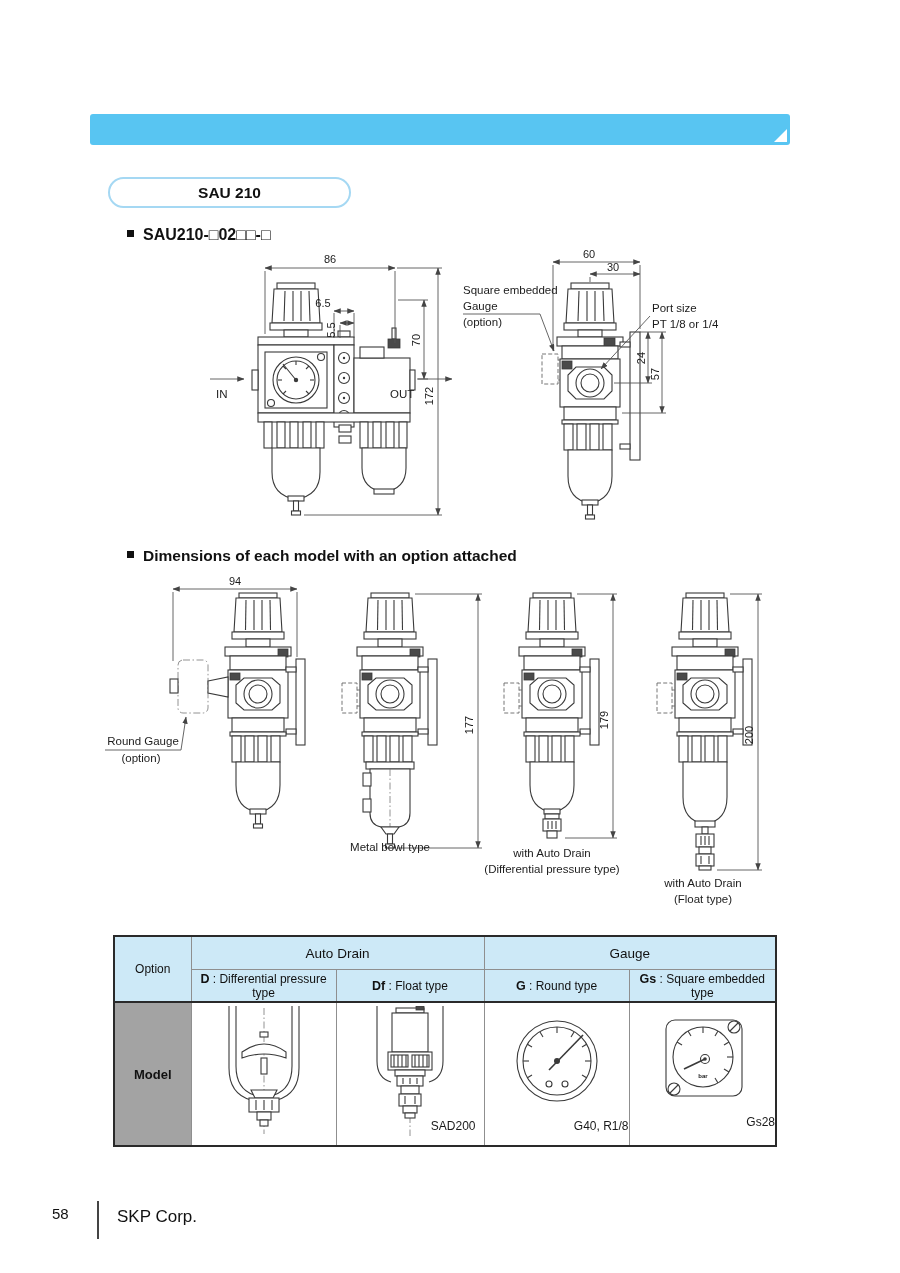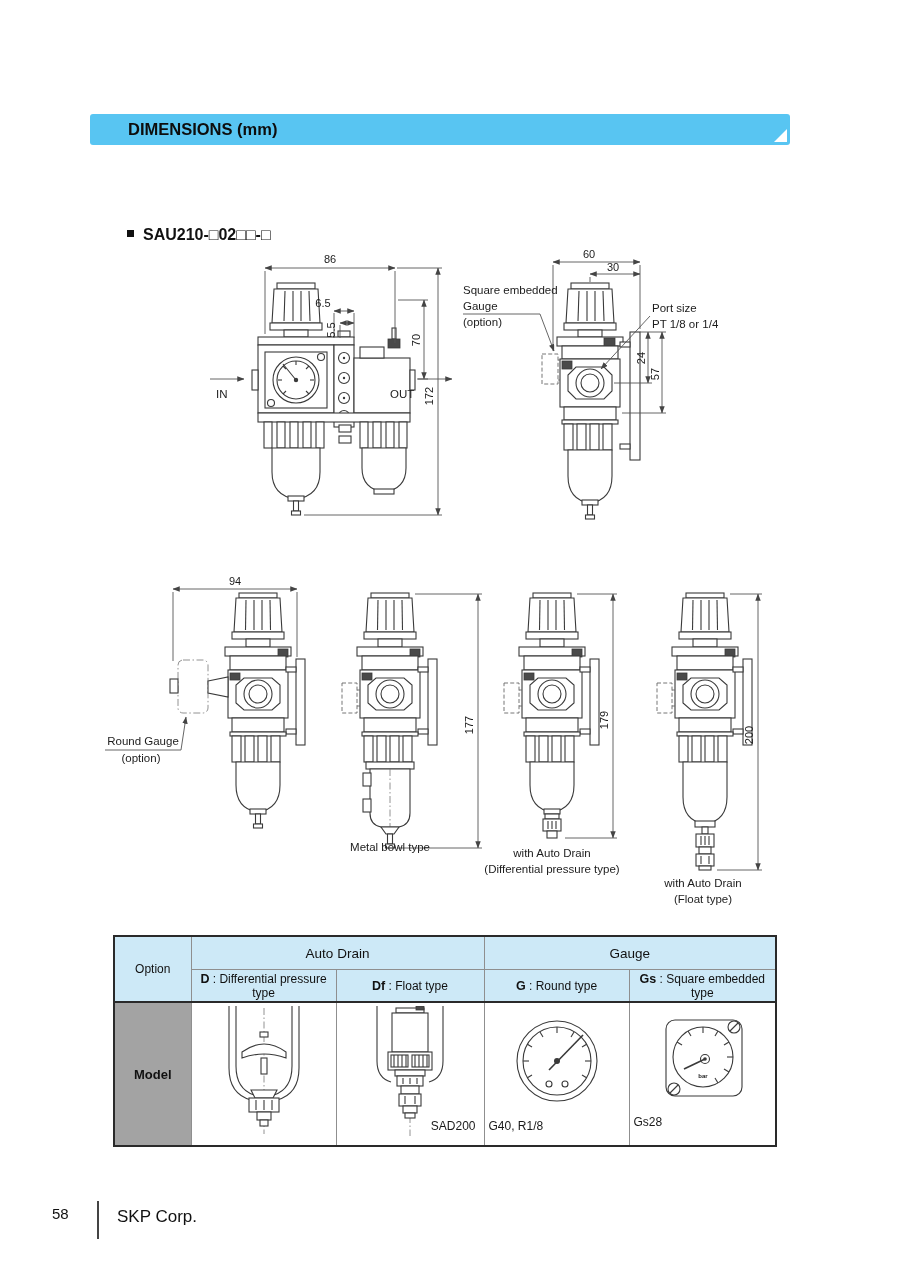--- a/index.html
+++ b/index.html
@@ -34,36 +34,36 @@
   .spec-table thead th{background:#cde9f7;font-weight:400;}
   .gh{font-size:13.5px;font-weight:700;height:32px;}
   .sh{font-size:12px;height:31px;}
   .sh b{font-size:12.5px;}
   .opt-cell{font-size:12px;font-weight:700;}
   .model-cell{height:142px;background:#fff;position:relative;text-align:center;vertical-align:middle;}
   .model-hdr{font-size:13px;font-weight:700;text-align:center;background:#a3a3a3;}
   .body-sep{border-top:2px solid #2a2a2a !important;}
   .cap{position:absolute;font-size:12px;color:#1a1a1a;}
   .cap-df{right:8px;bottom:12px;}
-  .cap-c{left:4px;right:0;bottom:12px;text-align:left;margin-top:6px;}
+  .cap-c{left:16px;right:0;bottom:12px;text-align:right;margin-top:6px;}
   .page-num{position:absolute;left:52px;top:1205px;font-size:15px;}
   .footer-div{position:absolute;left:97px;top:1201px;width:2px;height:38px;background:#444;}
   .company{position:absolute;left:117px;top:1207px;font-size:17px;}
 </style>
 </head>
 <body>
 
 <div class="page">
 
 
   <div class="bar">
-    <span class="bar-label">DIMENSIONS (mm)</span>
     <span class="bar-tri"></span>
   </div>
 
+  <div class="pill">SAU 210</div>
 
   <div class="hline code-line"><span class="sq"></span><span>SAU210-□02□□-□</span></div>
 
   <svg class="figsvg" style="left:140px;top:248px" width="640" height="272" viewBox="0 0 640 272">
     <defs>
       <marker id="ar1" viewBox="0 0 8 6" refX="7.5" refY="3" markerWidth="8" markerHeight="6" orient="auto-start-reverse">
         <path d="M0,0L8,3L0,6Z" fill="#444"></path>
       </marker>
     </defs>
 
@@ -210,20 +210,21 @@
       <text class="lb" x="323" y="62">Gauge</text>
       <text class="lb" x="323" y="78">(option)</text>
       <line class="dim" x1="323" y1="66" x2="400" y2="66"></line>
       <line class="dim" x1="400" y1="66" x2="414" y2="103" marker-end="url(#ar1)"></line>
       <text class="lb" x="512" y="64">Port size</text>
       <text class="lb" x="512" y="80">PT 1/8 or 1/4</text>
       <line class="dim" x1="510" y1="68" x2="461" y2="121" marker-end="url(#ar1)"></line>
     </g>
   </svg>
 
+  <div class="hline sec2-line"><span class="sq"></span><span>Dimensions of each model with an option attached</span></div>
 
   <svg class="figsvg" style="left:95px;top:575px" width="710" height="345" viewBox="0 0 710 345">
     <defs>
       <marker id="ar2" viewBox="0 0 8 6" refX="7.5" refY="3" markerWidth="8" markerHeight="6" orient="auto-start-reverse">
         <path d="M0,0L8,3L0,6Z" fill="#444"></path>
       </marker>
       <g id="u0">
         <rect class="d" x="-19" y="0" width="38" height="5"></rect>
         <polygon class="d" points="-22,5 22,5 24,39 -24,39"></polygon>
         <line class="dn" x1="-12" y1="7" x2="-12.5" y2="37"></line>

